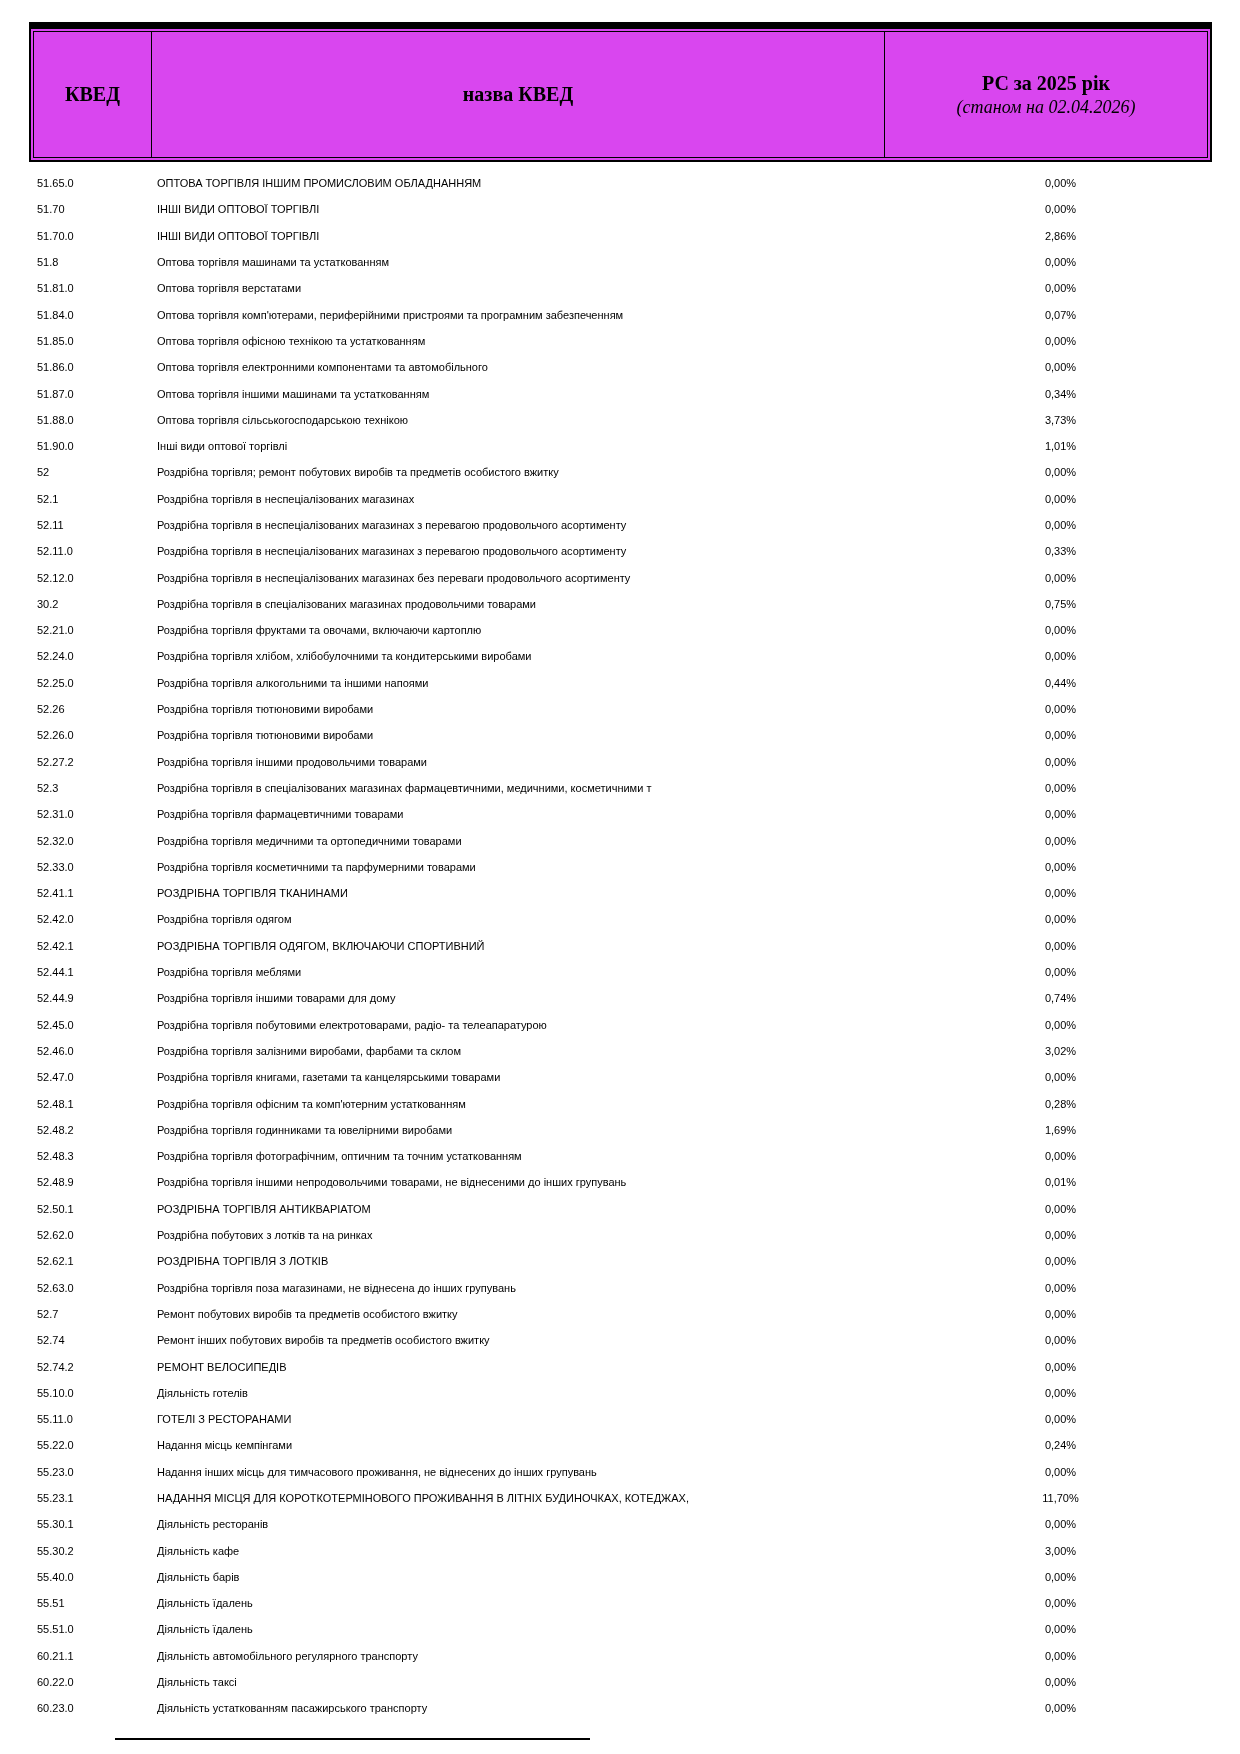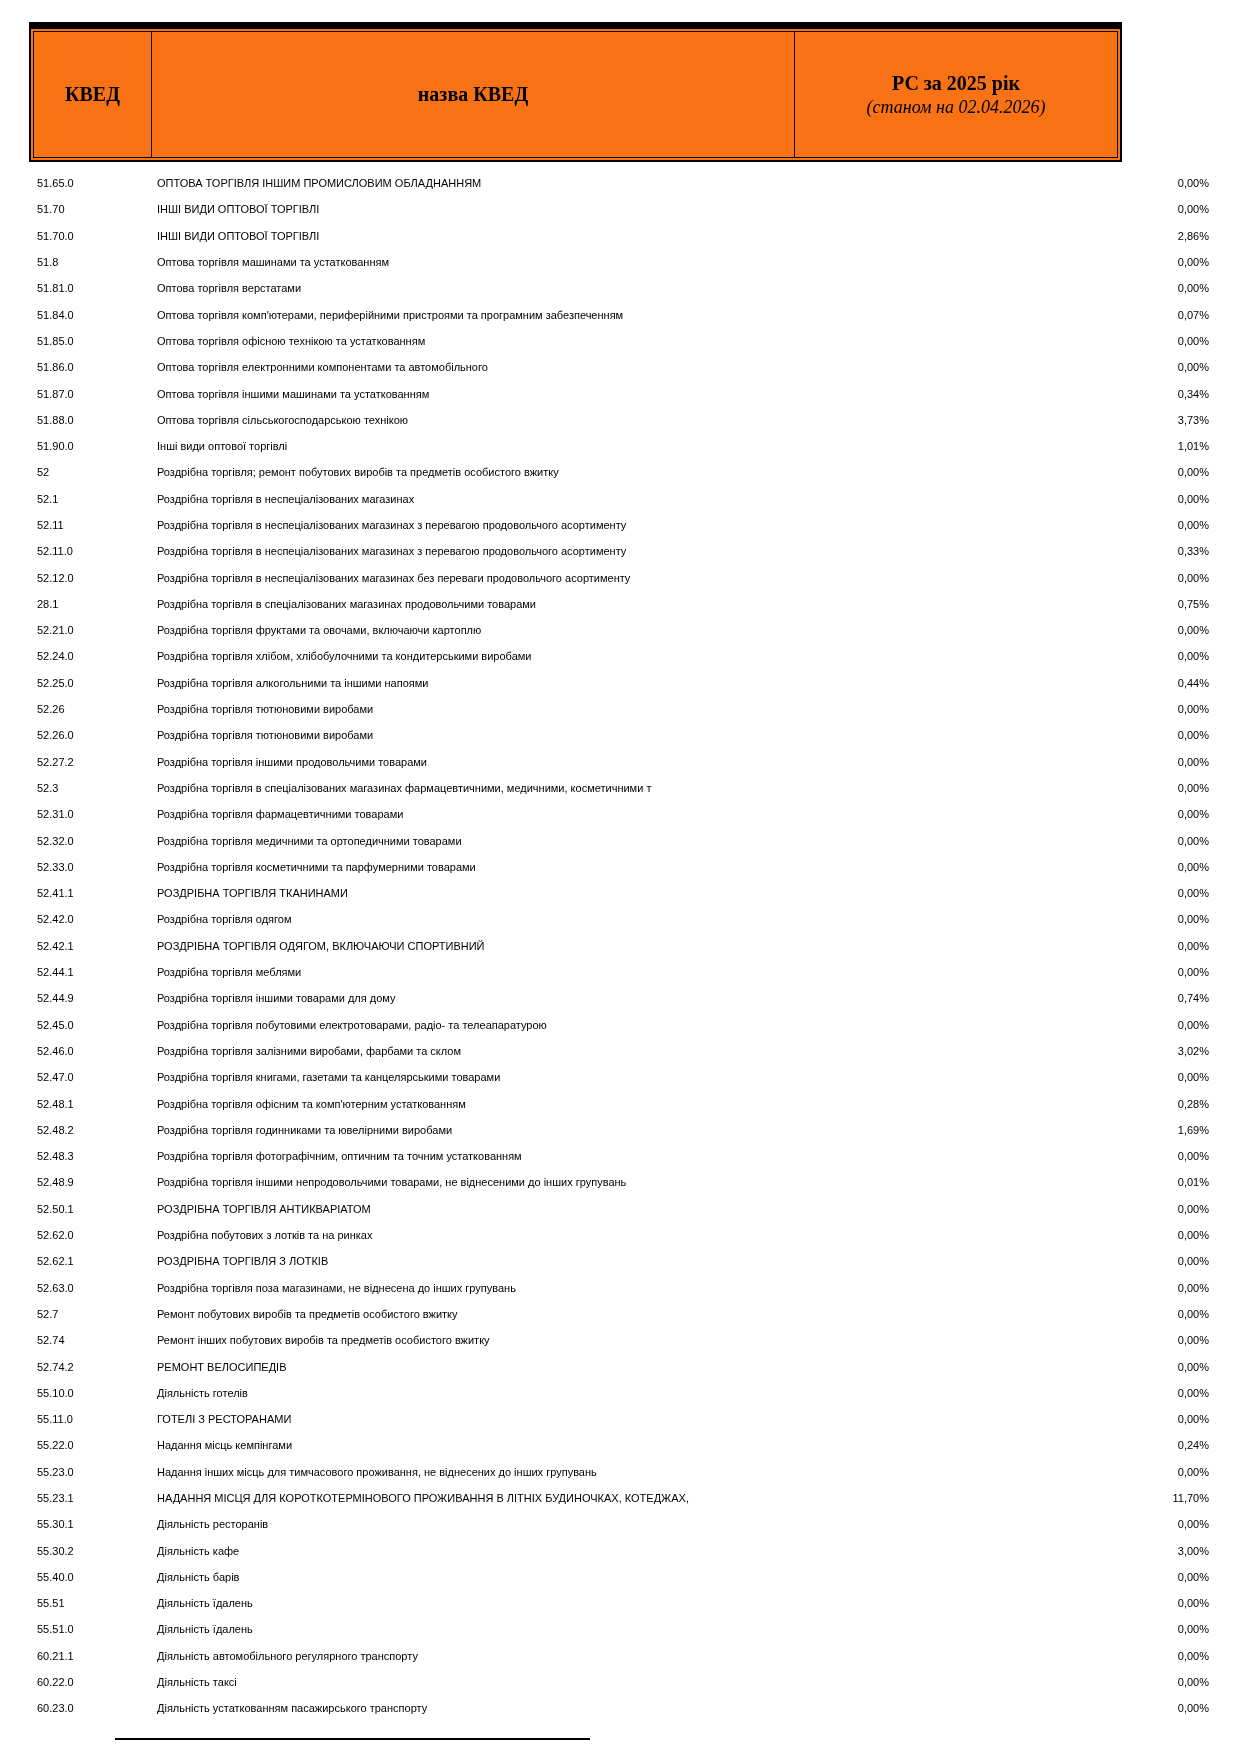--- a/index.html
+++ b/index.html
@@ -2,43 +2,43 @@
 <html><head>
 <meta charset="utf-8">
 <style>
   html,body { margin:0; padding:0; background:#fff; }
   .page {
     position:relative; width:1240px; height:1754px; background:#ffffff; color:#000;
     font-family:"Liberation Sans", sans-serif; overflow:hidden;
   }
   
   .header-box {
-    position:absolute; left:29px; top:22px; width:1093px; height:140px;
+    position:absolute; left:29px; top:22px; width:1183px; height:140px;
     border:2px solid #000; border-top-width:7px; padding:2px; box-sizing:border-box;
-    background:#f97316;
+    background:#d946ef;
   }
   .header-inner {
     width:100%; height:100%; border:1px solid #000; box-sizing:border-box;
     display:flex; font-family:"Liberation Serif", serif; font-weight:bold; font-size:20px;
   }
   .hcell {
     display:flex; flex-direction:column; align-items:center; justify-content:center;
     border-right:1px solid #000; box-sizing:border-box; text-align:center;
   }
   .hcell-code { width:118px; }
   .hcell-name { flex:1; }
   .hcell-rc   { width:322px; border-right:none; padding:0 8px; }
   .rc-sub { font-style:italic; font-weight:normal; font-size:18px; margin-top:2px; }
 
   
   .rows { position:absolute; left:35px; top:170px; width:1174px; font-size:11px; }
   .row { display:flex; height:26.3px; align-items:center; }
   .cell-code { width:122px; flex:none; padding-left:2px; box-sizing:border-box; }
   .cell-name { width:755px; flex:none; white-space:nowrap; overflow:hidden; }
-  .cell-rc   { flex:1; text-align:right; }
+  .cell-rc   { flex:1; text-align:center; }
 
   .bottom-rule { position:absolute; left:115px; top:1738px; width:475px; height:2px; background:#000; }
 </style>
 </head>
 <body>
 
 <div class="page">
 
   <div class="header-box">
     <div class="header-inner">
@@ -126,21 +126,21 @@
         <span class="cell-code">52.11.0</span>
         <span class="cell-name">Роздрібна торгівля в неспеціалізованих магазинах з перевагою  продовольчого асортименту</span>
         <span class="cell-rc">0,33%</span>
       </div>
       <div class="row">
         <span class="cell-code">52.12.0</span>
         <span class="cell-name">Роздрібна торгівля в неспеціалізованих магазинах без переваги продовольчого асортименту</span>
         <span class="cell-rc">0,00%</span>
       </div>
       <div class="row">
-        <span class="cell-code">28.1</span>
+        <span class="cell-code">30.2</span>
         <span class="cell-name">Роздрібна торгівля в спеціалізованих магазинах продовольчими товарами</span>
         <span class="cell-rc">0,75%</span>
       </div>
       <div class="row">
         <span class="cell-code">52.21.0</span>
         <span class="cell-name">Роздрібна торгівля фруктами та овочами, включаючи картоплю</span>
         <span class="cell-rc">0,00%</span>
       </div>
       <div class="row">
         <span class="cell-code">52.24.0</span>

